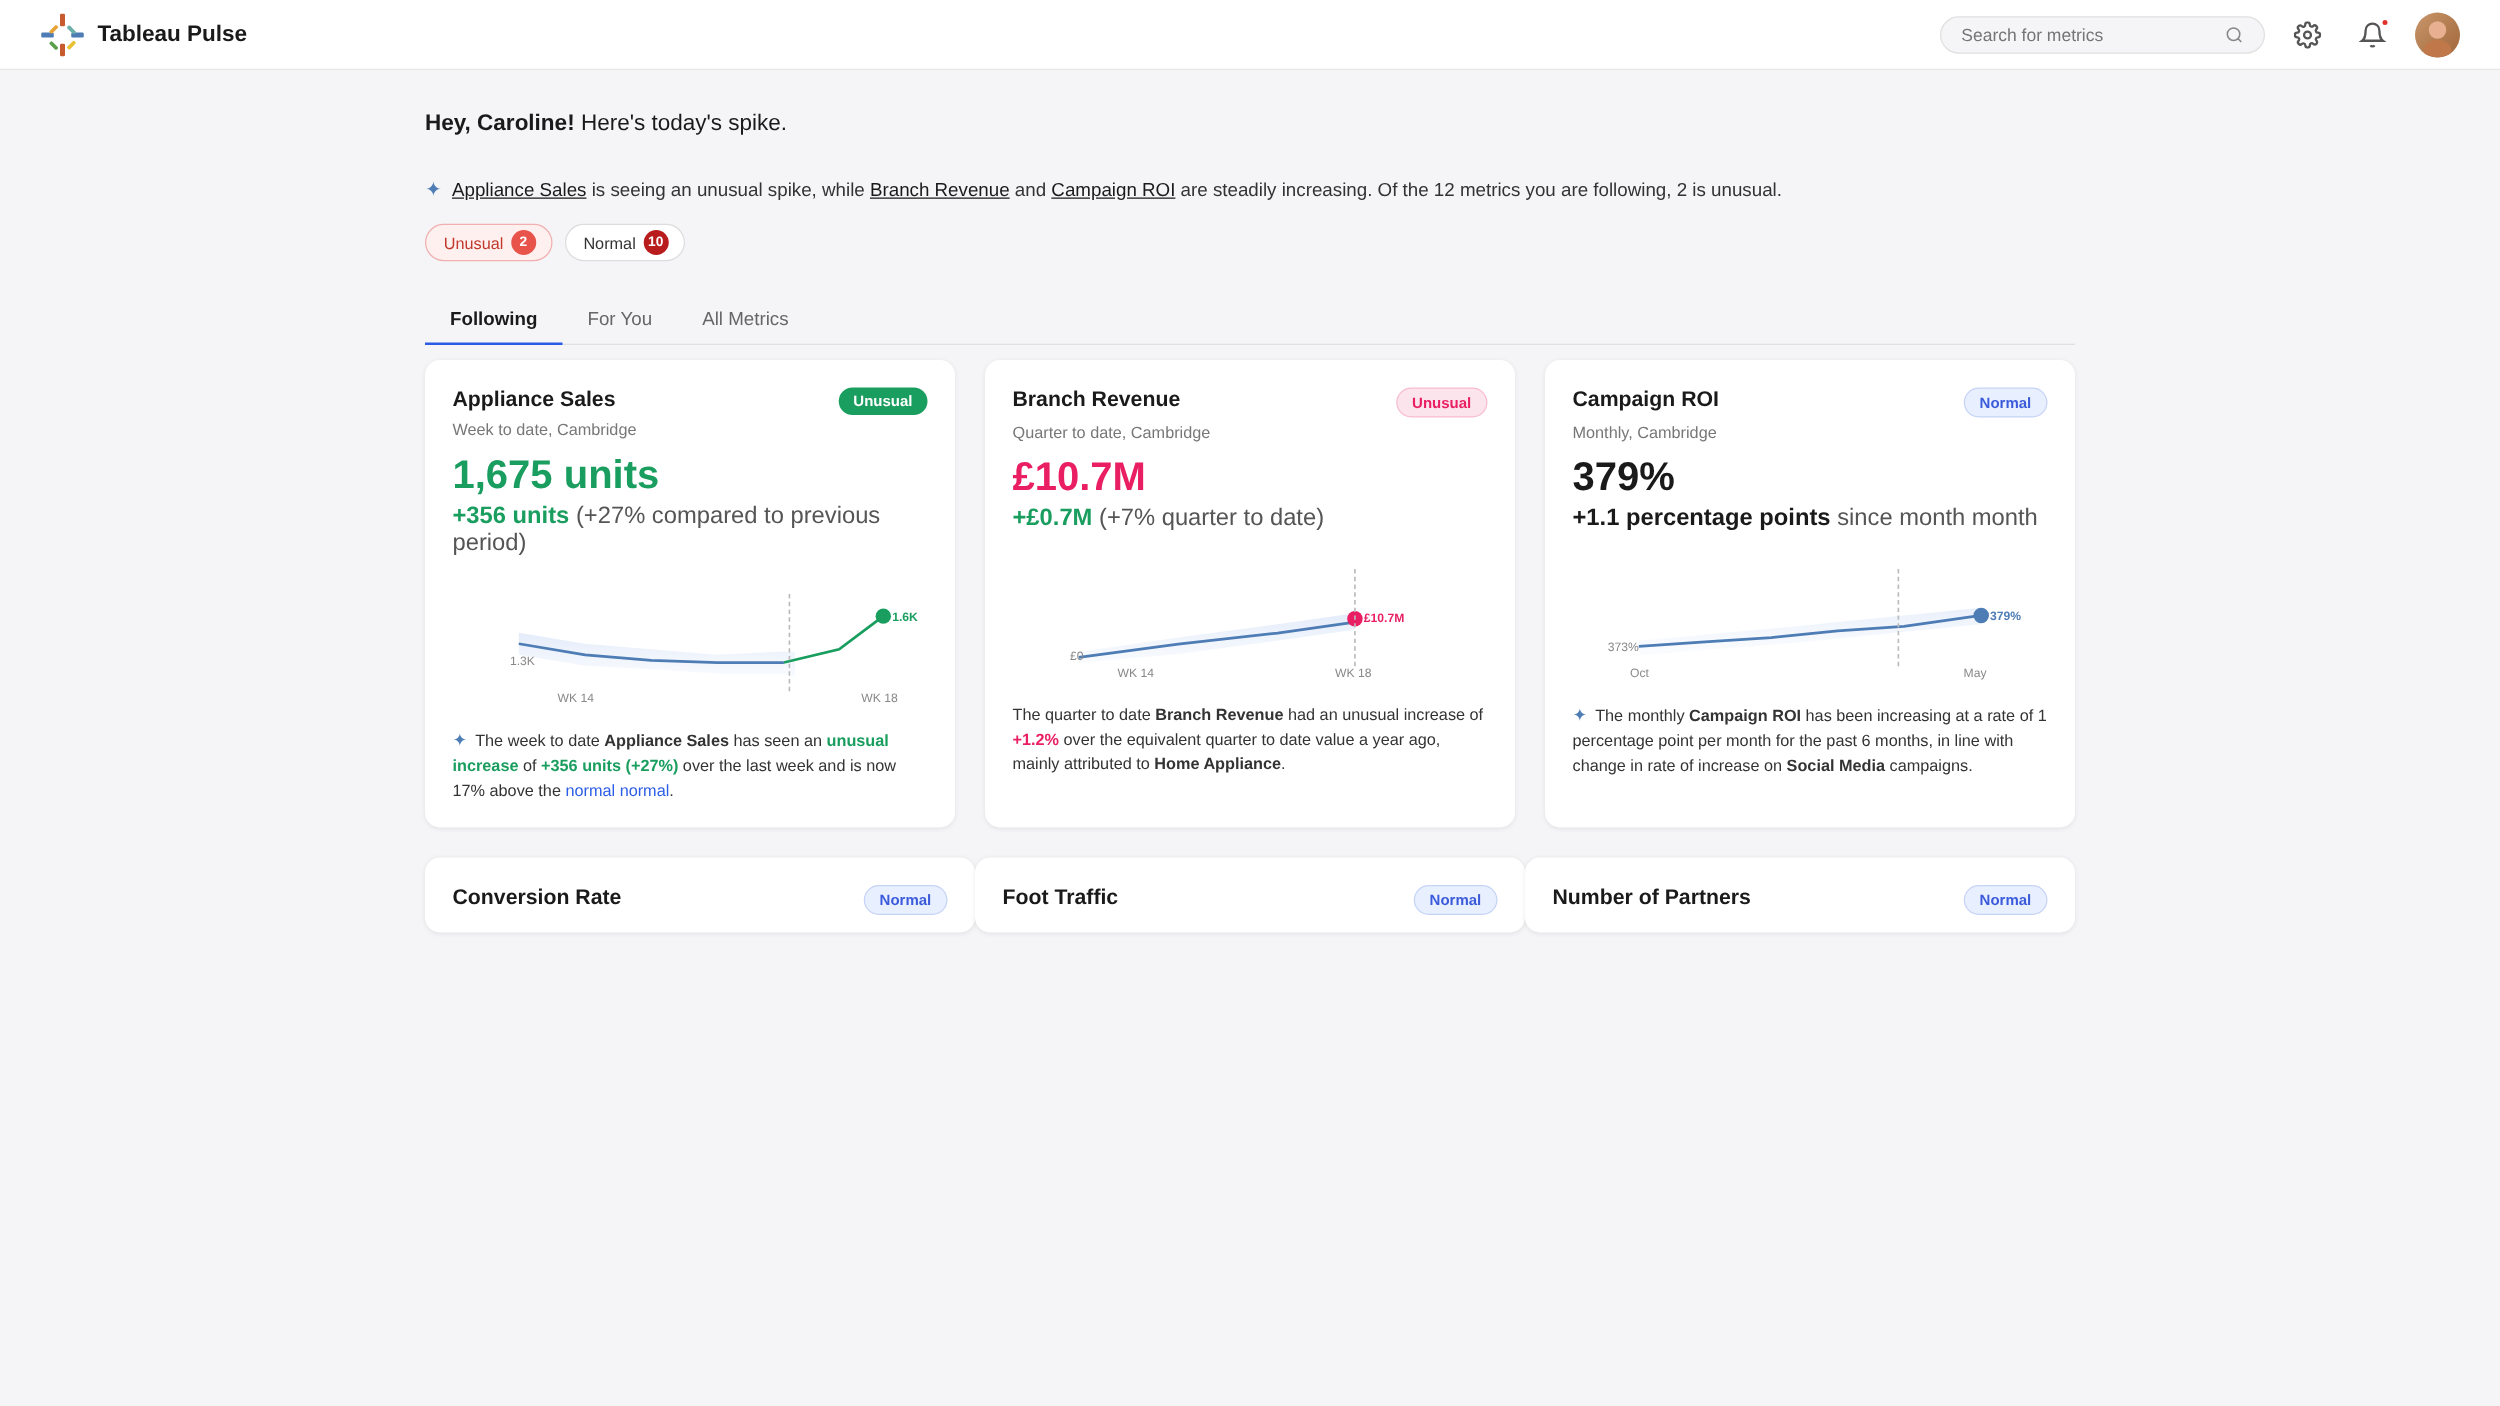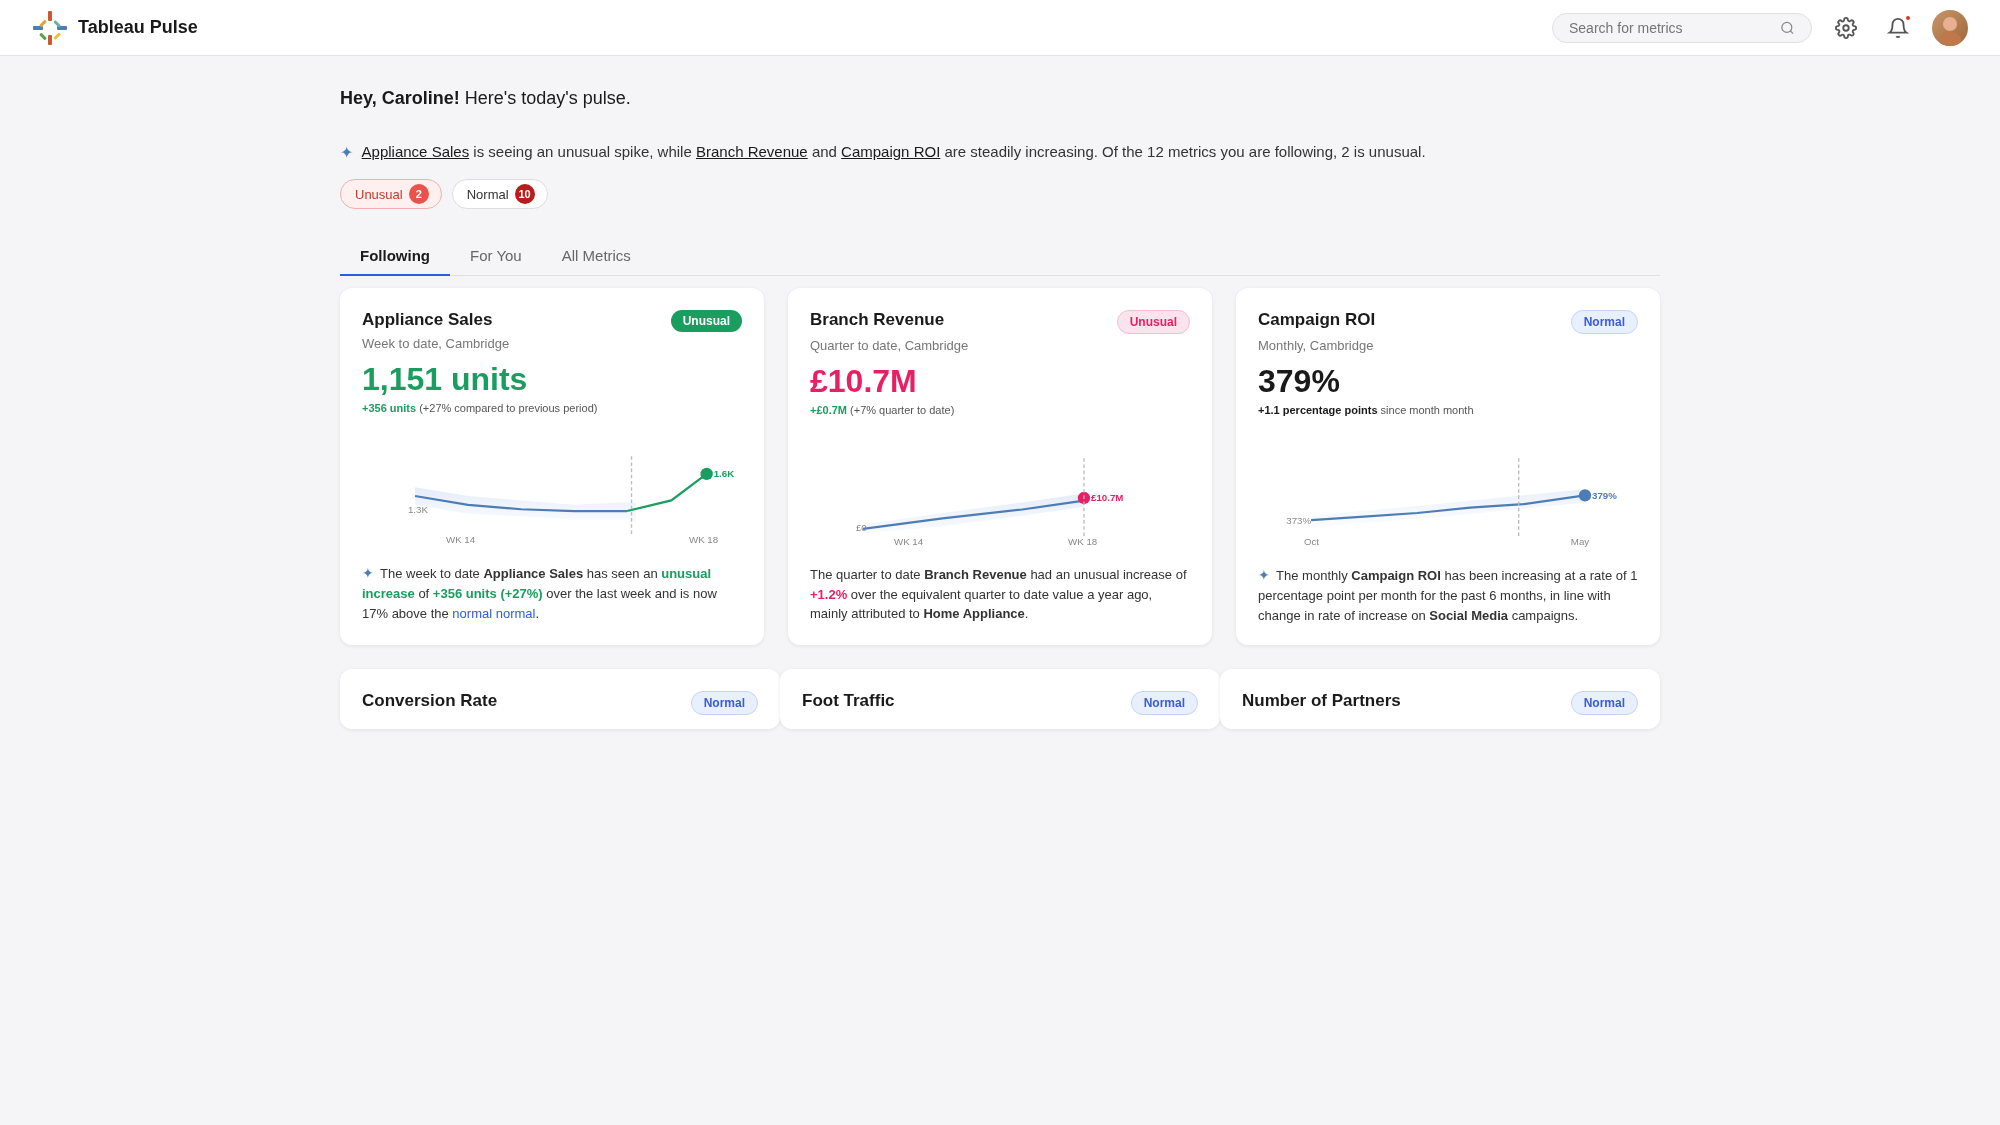--- a/index.html
+++ b/index.html
@@ -90,21 +90,21 @@
     .badge-unusual-green { background: #1a9e5f; color: #fff; }
     .badge-unusual-pink { background: #fce4ec; color: #e91e63; border: 1px solid #f8bbd0; }
     .badge-normal { background: #e8efff; color: #3b5bdb; border: 1px solid #c5d3f5; }
 
     
     .metric-value { font-size: 32px; font-weight: 700; margin-bottom: 4px; }
     .metric-value-green { color: #1a9e5f; }
     .metric-value-pink { color: #e91e63; }
     .metric-value-dark { color: #1a1a1a; }
 
-    .metric-change { font-size: 11px; margin-bottom: 27px; }
+    .metric-change { font-size: 19px; margin-bottom: 14px; }
     .metric-change-green { color: #1a9e5f; font-weight: 600; }
     .metric-change-text { color: #555; }
 
     
     .chart-area { height: 110px; position: relative; margin-bottom: 12px; }
 
     
     .card-desc { font-size: 13px; color: #333; line-height: 1.5; }
     .card-desc strong { font-weight: 700; }
     .card-desc .highlight-green { color: #1a9e5f; font-weight: 600; }
@@ -169,21 +169,21 @@
       </svg>
     </div>
   </div>
 </header>
 
 <main class="main">
 
   <div class="greeting">
     <div class="greeting-title">
       <strong>Hey, Caroline!</strong>
-      <span> Here's today's pulse.</span>
+      <span> Here's today's spike.</span>
     </div>
     <div class="greeting-desc">
       <span style="color:#4e7cb5; font-size:16px; vertical-align:middle; margin-right:4px;">✦</span>
       <a href="#">Appliance Sales</a>
       <span> is seeing an unusual spike, while </span>
       <a href="#">Branch Revenue</a>
       <span> and </span>
       <a href="#">Campaign ROI</a>
       <span> are steadily increasing. Of the 12 metrics you are following, 2 is unusual.</span>
     </div>
@@ -207,21 +207,21 @@
   </nav>
 
   <div class="cards-grid">
 
     <div class="metric-card">
       <div class="card-header">
         <span class="card-title">Appliance Sales</span>
         <span class="badge badge-unusual-green">Unusual</span>
       </div>
       <div class="card-subtitle">Week to date, Cambridge</div>
-      <div class="metric-value metric-value-green">1,151 units</div>
+      <div class="metric-value metric-value-green">1,675 units</div>
       <div class="metric-change">
         <span class="metric-change-green">+356 units</span>
         <span class="metric-change-text"> (+27% compared to previous period)</span>
       </div>
 
       <div class="chart-area">
         <svg width="100%" height="110" viewBox="0 0 430 110">
 
           <defs>
             <linearGradient id="band1" x1="0" y1="0" x2="0" y2="1">

